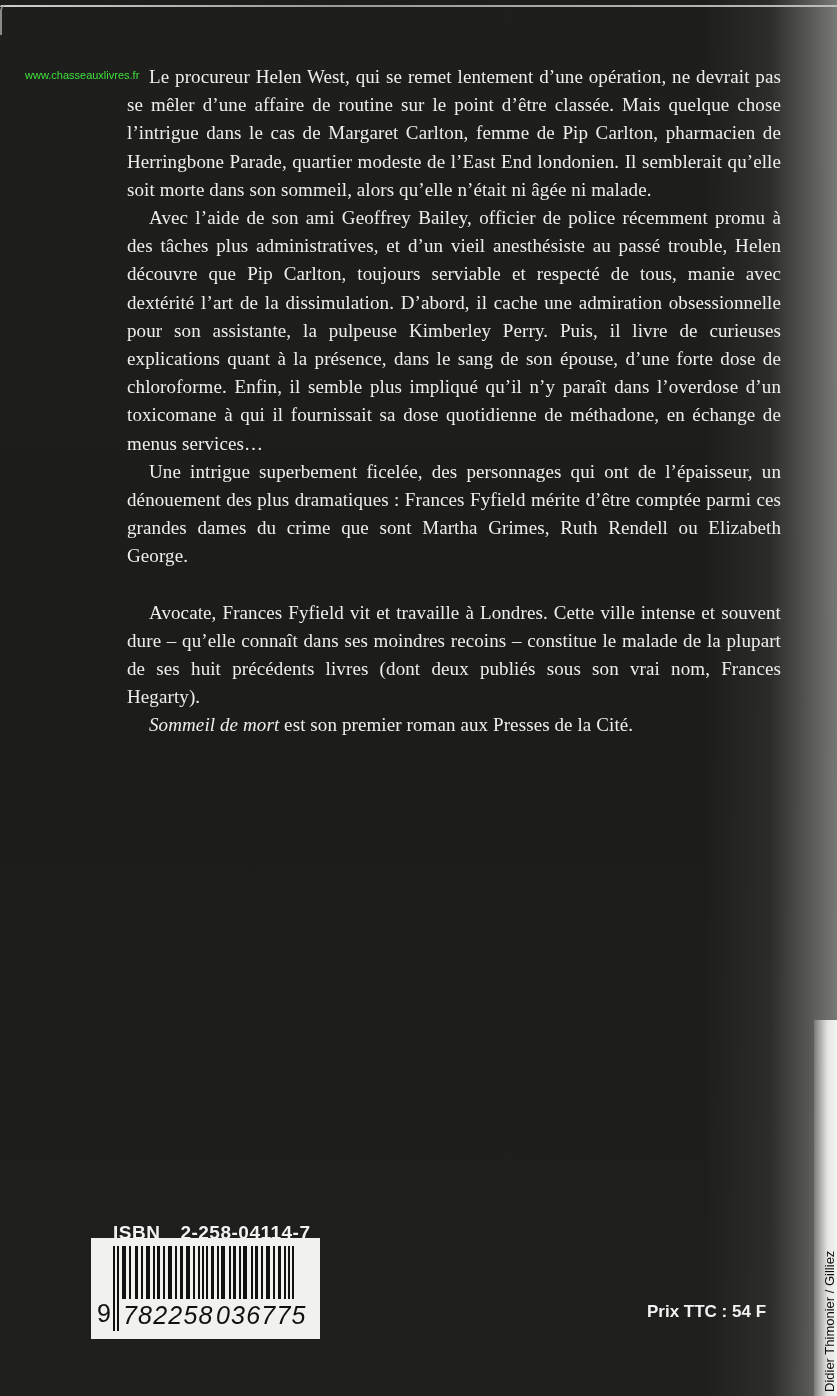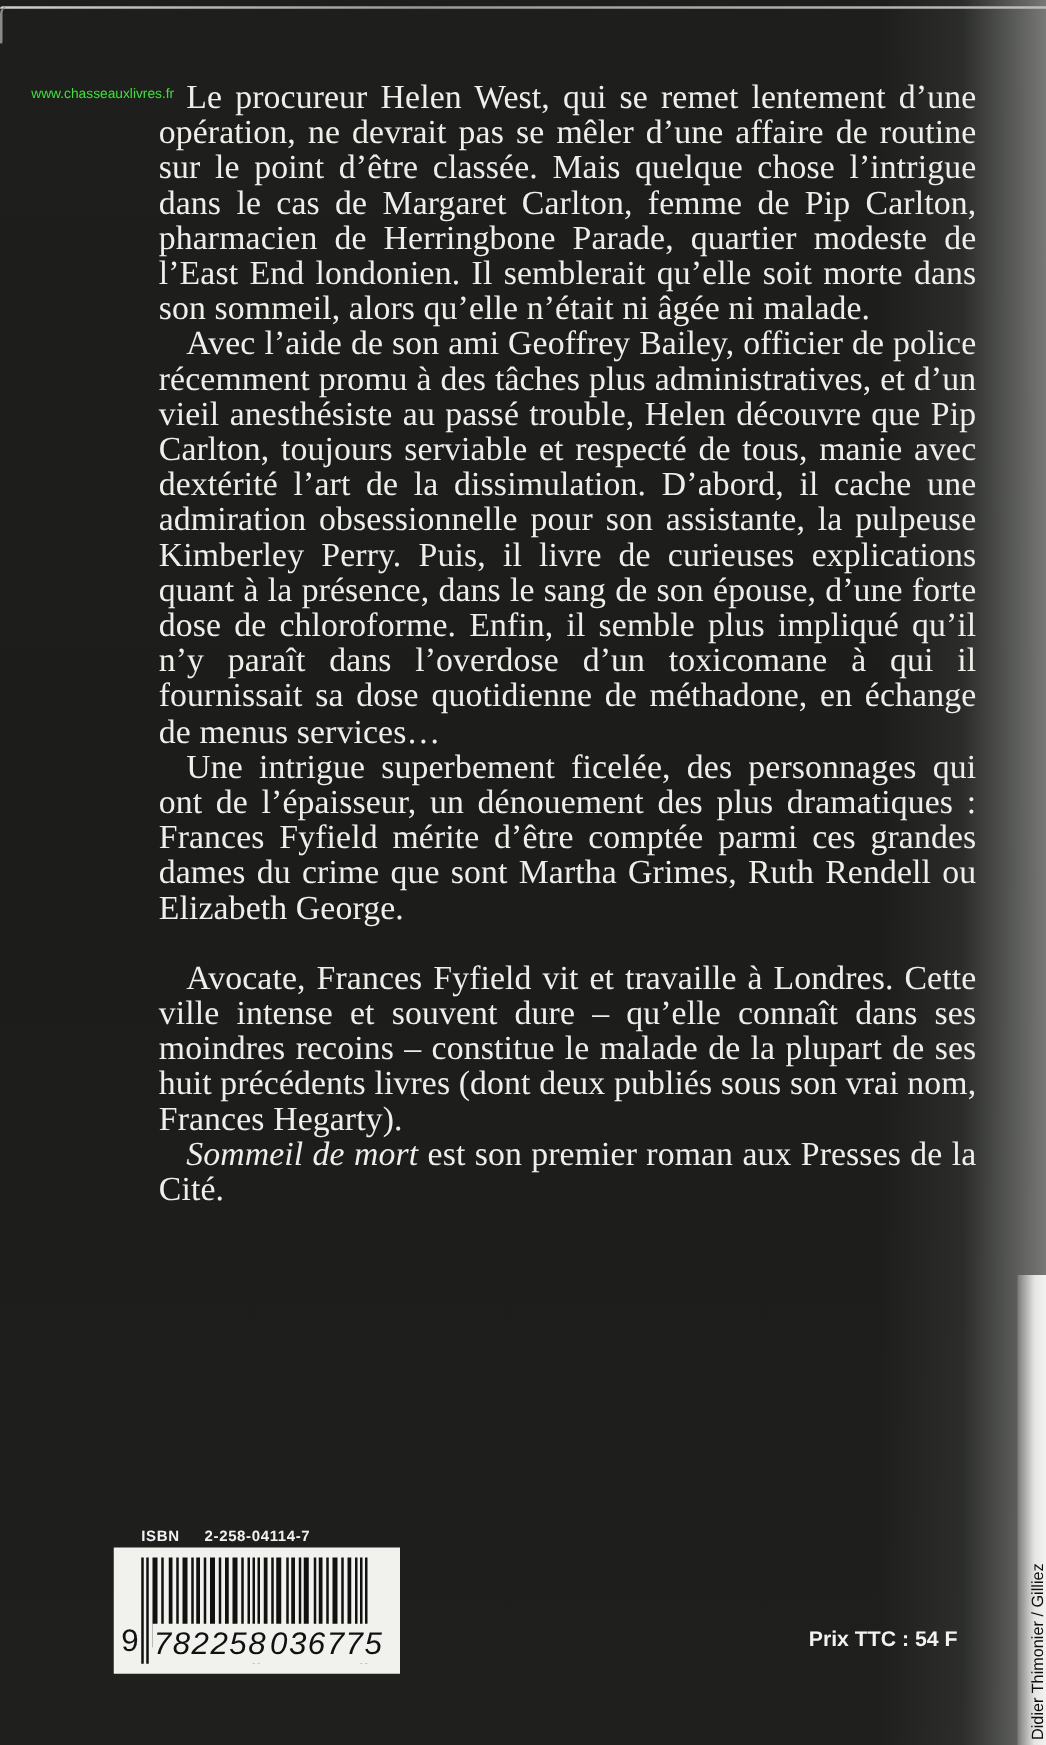--- a/index.html
+++ b/index.html
@@ -19,35 +19,35 @@
     border-top-left-radius:8px;
   }
   .top-edge-left {
     position:absolute; left:0; top:5px; width:4px; height:30px;
     border-left:2px solid #8a8a88; border-top-left-radius:8px;
   }
   .blurb {
     position:absolute; left:127px; top:63px; width:654px;
     font-family:"DejaVu Serif", "Liberation Serif", serif;
     font-family:"Liberation Serif", serif;
-    font-size:27px; line-height:28.2px; color:#efeeea;
+    font-size:19px; line-height:28.2px; color:#efeeea;
     text-align:justify; letter-spacing:0.1px;
   }
   .blurb p { margin:0; text-indent:22px; }
   .blurb p.gap { margin-top:28px; }
   .blurb em { font-style:italic; }
   .watermark {
     position:absolute; left:25px; top:69px;
     font-family:"Liberation Sans", sans-serif; font-size:11px;
     color:#3ee03a; letter-spacing:0px;
   }
   .isbn {
     position:absolute; left:113px; top:1222px;
     font-family:"Liberation Sans", sans-serif; font-weight:bold;
-    font-size:12px; color:#f2f2f2; letter-spacing:0.5px;
+    font-size:19px; color:#f2f2f2; letter-spacing:0.5px;
   }
   .isbn .num { margin-left:20px; }
   .barcode {
     position:absolute; left:91px; top:1238px; width:229px; height:101px;
     background:#f1f1ee;
   }
   .bars { position:absolute; left:0; top:0; width:229px; height:101px; }
   .d-first {
     position:absolute; left:97px; top:1299px;
     font-family:"Liberation Sans", sans-serif; font-size:25px; color:#111;

